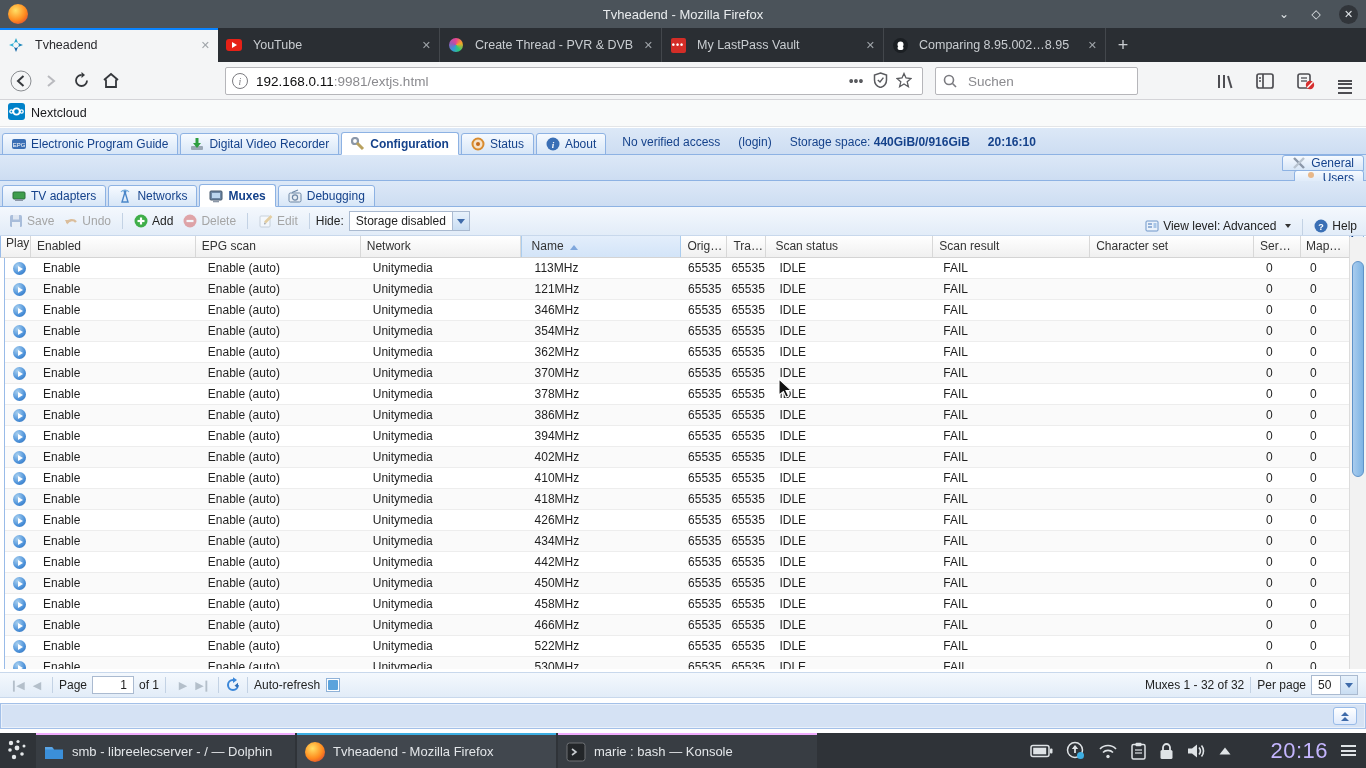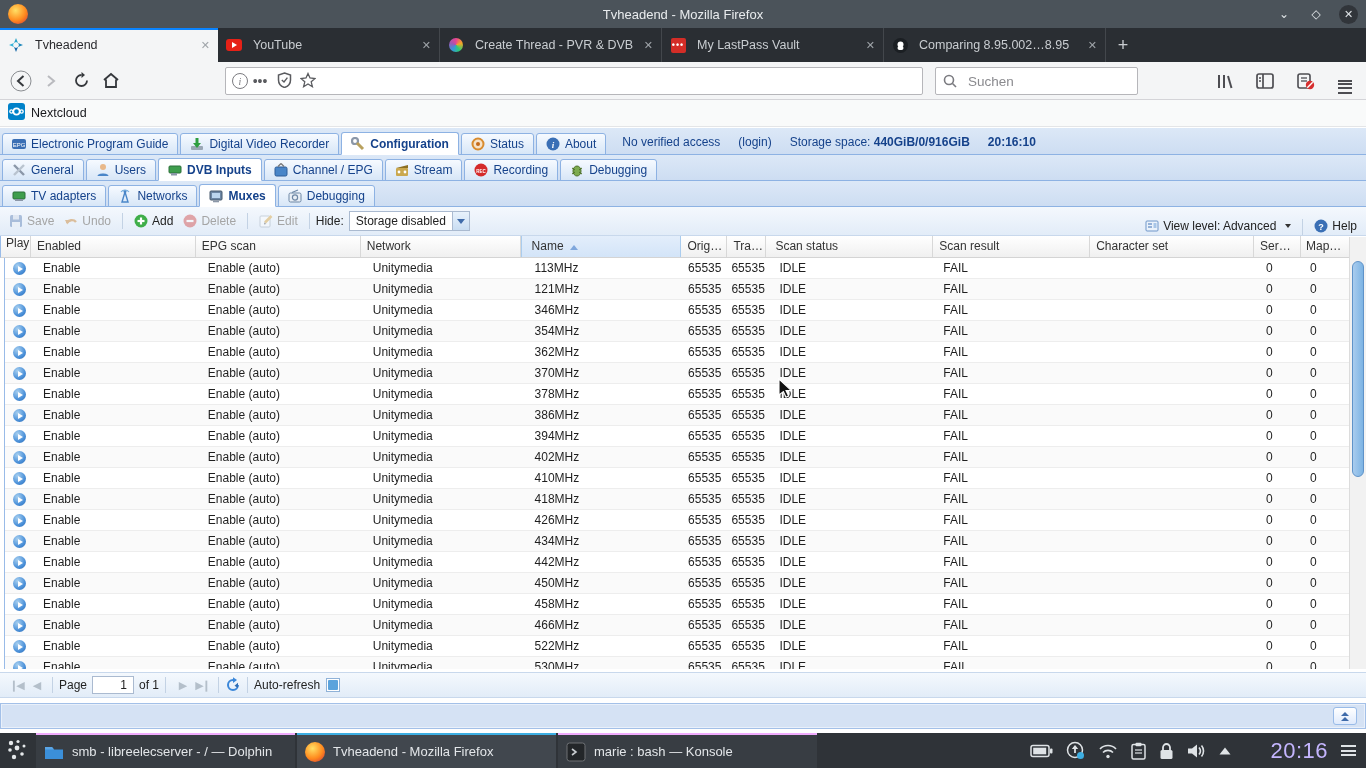--- a/index.html
+++ b/index.html
@@ -37,21 +37,21 @@
   .nav-right { position:absolute; right:6px; top:5px; height:28px; display:flex; align-items:center; gap:10px; }
   .bars span { display:block; width:14px; height:2px; background:#4d4d52; margin:2.5px 0; }
 
   .bookmarksbar { position:absolute; top:100px; left:0; width:1366px; height:27px; background:#f9fafa; border-bottom:1px solid #e4e5e7; display:flex; align-items:center; padding-left:8px; gap:6px; }
   .bookmarksbar .blabel { font-size:12.5px; color:#17171b; }
 
   
   .ext { color:#15428b; font-size:12px; }
   .strip { position:absolute; left:0; width:1366px; background:linear-gradient(#dce8f7,#cdddf2); border-bottom:1px solid #8db2e3; display:flex; align-items:flex-end; padding-left:2px; }
   .strip1 { top:128px; height:27px; }
-  .strip2 { top:155px; height:26px; }
+  .strip2 { top:155px; height:26px;flex-direction:column; }
   .strip3 { top:181px; height:26px; }
   .etab { display:inline-flex; align-items:center; gap:5px; height:22px; padding:0 9px; margin-right:2px; margin-bottom:-1px;
     border:1px solid #8db2e3; border-bottom:1px solid #8db2e3; border-radius:3px 3px 0 0;
     background:linear-gradient(#f6faff,#d7e6f7); color:#15428b; font-size:12px; white-space:nowrap; }
   .etab.active { background:#fff; border-bottom-color:#fff; font-weight:bold; height:23px; }
   .hdr-status { margin-left:14px; margin-bottom:5px; display:flex; gap:18px; align-items:center; font-size:12px; color:#15428b; }
   .hdr-status b { color:#15428b; }
   .ic14 { width:14px; height:14px; flex:none; display:inline-flex; }
 
   .etoolbar { position:absolute; top:207px; left:0; width:1366px; height:29px; background:linear-gradient(#f4f8fd,#e2ecf8); border-bottom:1px solid #c8d8ec; display:flex; align-items:center; padding:0 4px; font-size:12px; color:#222; }
@@ -195,20 +195,21 @@
         </svg>
     </span>
     <span class="nav-ic">
       <svg width="18" height="17">
           <path d="M2 8 L9 2 L16 8 M4 7.5 V15 H14 V7.5" fill="none" stroke="#35383c" stroke-width="1.8"></path>
         </svg>
     </span>
 
     <div class="urlbar">
       <span class="url-info">i</span>
+      <span class="url-text"><b style="font-weight:normal;color:#0c0c0d;">192.168.0.11</b><span class="dim">:9981/extjs.html</span></span>
       <span class="pa">•••</span>
       <span class="pa">
         <svg width="15" height="16">
             <path d="M7.5 1 L13.5 3 V8 C13.5 12 10.5 14.5 7.5 15.5 C4.5 14.5 1.5 12 1.5 8 V3 Z" fill="none" stroke="#5a5b5f" stroke-width="1.5"></path>
             <path d="M4.8 8 L7 10 L10.4 5.6" fill="none" stroke="#5a5b5f" stroke-width="1.4"></path>
           </svg>
       </span>
       <span class="pa">
         <svg width="16" height="16">
             <path d="M8 1.5 L10 6 L15 6.5 L11.2 9.8 L12.4 14.7 L8 12 L3.6 14.7 L4.8 9.8 L1 6.5 L6 6 Z" fill="none" stroke="#5a5b5f" stroke-width="1.3"></path>
@@ -883,20 +884,31 @@
           <path d="M13 8 A5 5 0 1 1 8 3" fill="none" stroke="#3b87d9" stroke-width="2"></path>
           <polygon points="8,0.2 8,6 12,3" fill="#3b87d9"></polygon>
           <polygon points="13,11 13,5.8 9.5,8.8" fill="#2f6cb3"></polygon>
         </svg>
     </span>
     <span class="tsep"></span>
     <span>Auto-refresh</span>
     <span class="checkbox">
         <span class="fill"></span>
       </span>
+    <span class="right">
+      <span>Muxes 1 - 32 of 32</span>
+      <span class="tsep"></span>
+      <span>Per page</span>
+      <span class="combo" style="margin-right:2px;">
+        <span class="cval" style="min-width:28px;">50</span>
+        <span class="ctrig">
+            <span class="chev"></span>
+          </span>
+      </span>
+    </span>
   </div>
 
   <div class="south-panel">
     <span class="expand-btn">
       <span class="dchev"></span>
         <span class="dchev"></span>
     </span>
   </div>
 
   <div class="taskbar">

